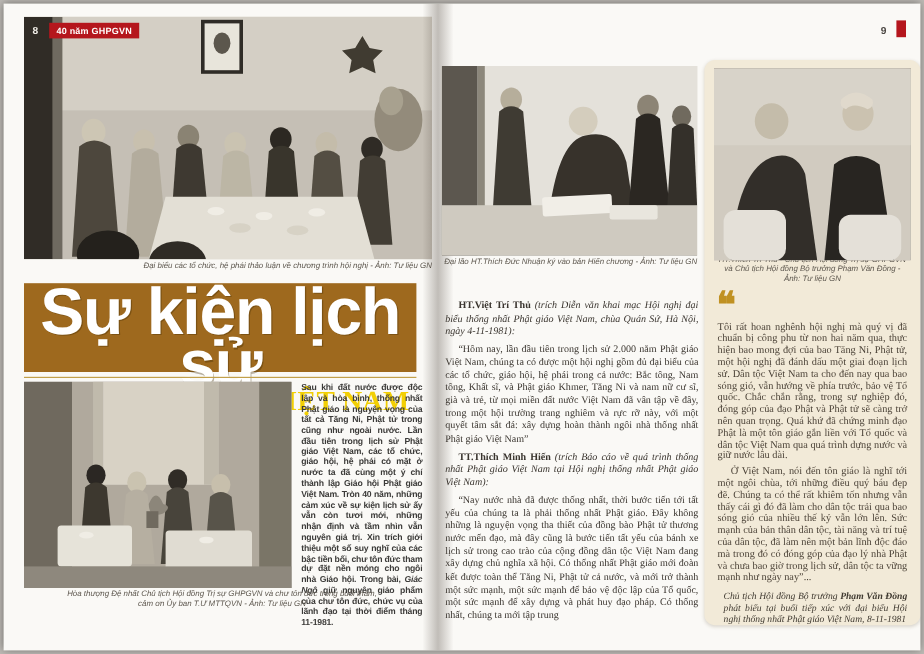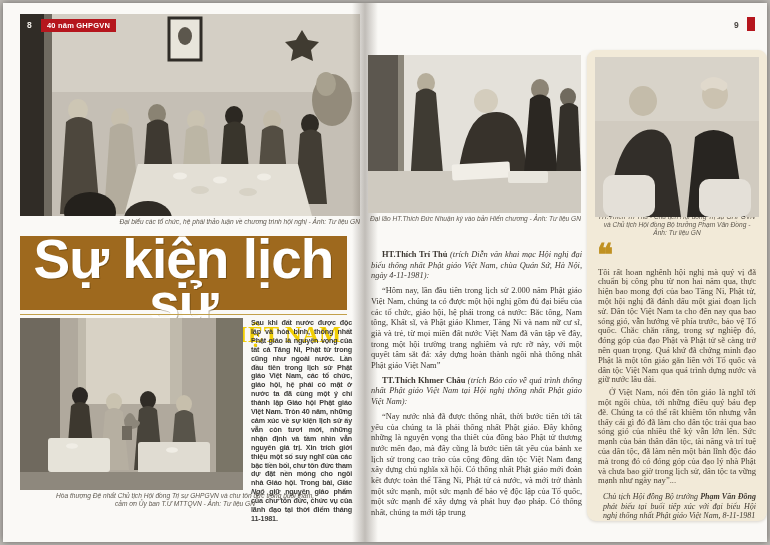--- a/index.html
+++ b/index.html
@@ -158,23 +158,23 @@
 
       <rect x="0" y="116" width="213" height="42" fill="#d3cfc6"></rect>
       <rect x="84" y="108" width="58" height="16" rx="2" fill="#f7f5ef" transform="rotate(-3 113 116)"></rect>
       <rect x="140" y="116" width="40" height="12" rx="2" fill="#efede5"></rect>
       <rect width="213" height="158" fill="#8a7a5a" opacity="0.05"></rect>
     </svg>
   </div>
   <div class="caption" style="left:365px;top:212px;width:213px;text-align:right;">Đại lão HT.Thích Đức Nhuận ký vào bản Hiến chương - Ảnh: Tư liệu GN</div>
 
   <div class="colmid">
-    <p class="lead"><b>HT.Thích Trí Thủ</b><i> (trích Diễn văn khai mạc Hội nghị đại biểu thống nhất Phật giáo Việt Nam, chùa Quán Sứ, Hà Nội, ngày 4-11-1981):</i></p>
+    <p class="lead"><b>HT.Việt Trí Thủ</b><i> (trích Diễn văn khai mạc Hội nghị đại biểu thống nhất Phật giáo Việt Nam, chùa Quán Sứ, Hà Nội, ngày 4-11-1981):</i></p>
     <p>“Hôm nay, lần đầu tiên trong lịch sử 2.000 năm Phật giáo Việt Nam, chúng ta có được một hội nghị gồm đủ đại biểu của các tổ chức, giáo hội, hệ phái trong cả nước: Bắc tông, Nam tông, Khất sĩ, và Phật giáo Khmer, Tăng Ni và nam nữ cư sĩ, già và trẻ, từ mọi miền đất nước Việt Nam đã vân tập về đây, trong một hội trường trang nghiêm và rực rỡ này, với một quyết tâm sắt đá: xây dựng hoàn thành ngôi nhà thống nhất Phật giáo Việt Nam”</p>
-    <p class="lead"><b>TT.Thích Khmer Châu</b><i> (trích Báo cáo về quá trình thống nhất Phật giáo Việt Nam tại Hội nghị thống nhất Phật giáo Việt Nam):</i></p>
+    <p class="lead"><b>TT.Thích Minh Hiến</b><i> (trích Báo cáo về quá trình thống nhất Phật giáo Việt Nam tại Hội nghị thống nhất Phật giáo Việt Nam):</i></p>
     <p>“Nay nước nhà đã được thống nhất, thời bước tiến tới tất yếu của chúng ta là phải thống nhất Phật giáo. Đây không những là nguyện vọng tha thiết của đồng bào Phật tử thương nước mến đạo, mà đây cũng là bước tiến tất yếu của bánh xe lịch sử trong cao trào của cộng đồng dân tộc Việt Nam đang xây dựng chủ nghĩa xã hội. Có thống nhất Phật giáo mới đoàn kết được toàn thể Tăng Ni, Phật tử cả nước, và mới trở thành một sức mạnh, một sức mạnh để bảo vệ độc lập của Tổ quốc, một sức mạnh để xây dựng và phát huy đạo pháp. Có thống nhất, chúng ta mới tập trung</p>
   </div>
 
   <div class="panel">
     <div class="photo" style="position:relative;left:8px;top:7px;width:164px;height:160px;">
       <svg width="164" height="160" viewBox="0 0 164 160">
         <rect width="164" height="160" fill="#d5d0c6"></rect>
         <rect x="0" y="0" width="164" height="64" fill="#ddd9cf"></rect>
 
         <ellipse cx="48" cy="44" rx="14" ry="15" fill="#c8c0ae"></ellipse>

